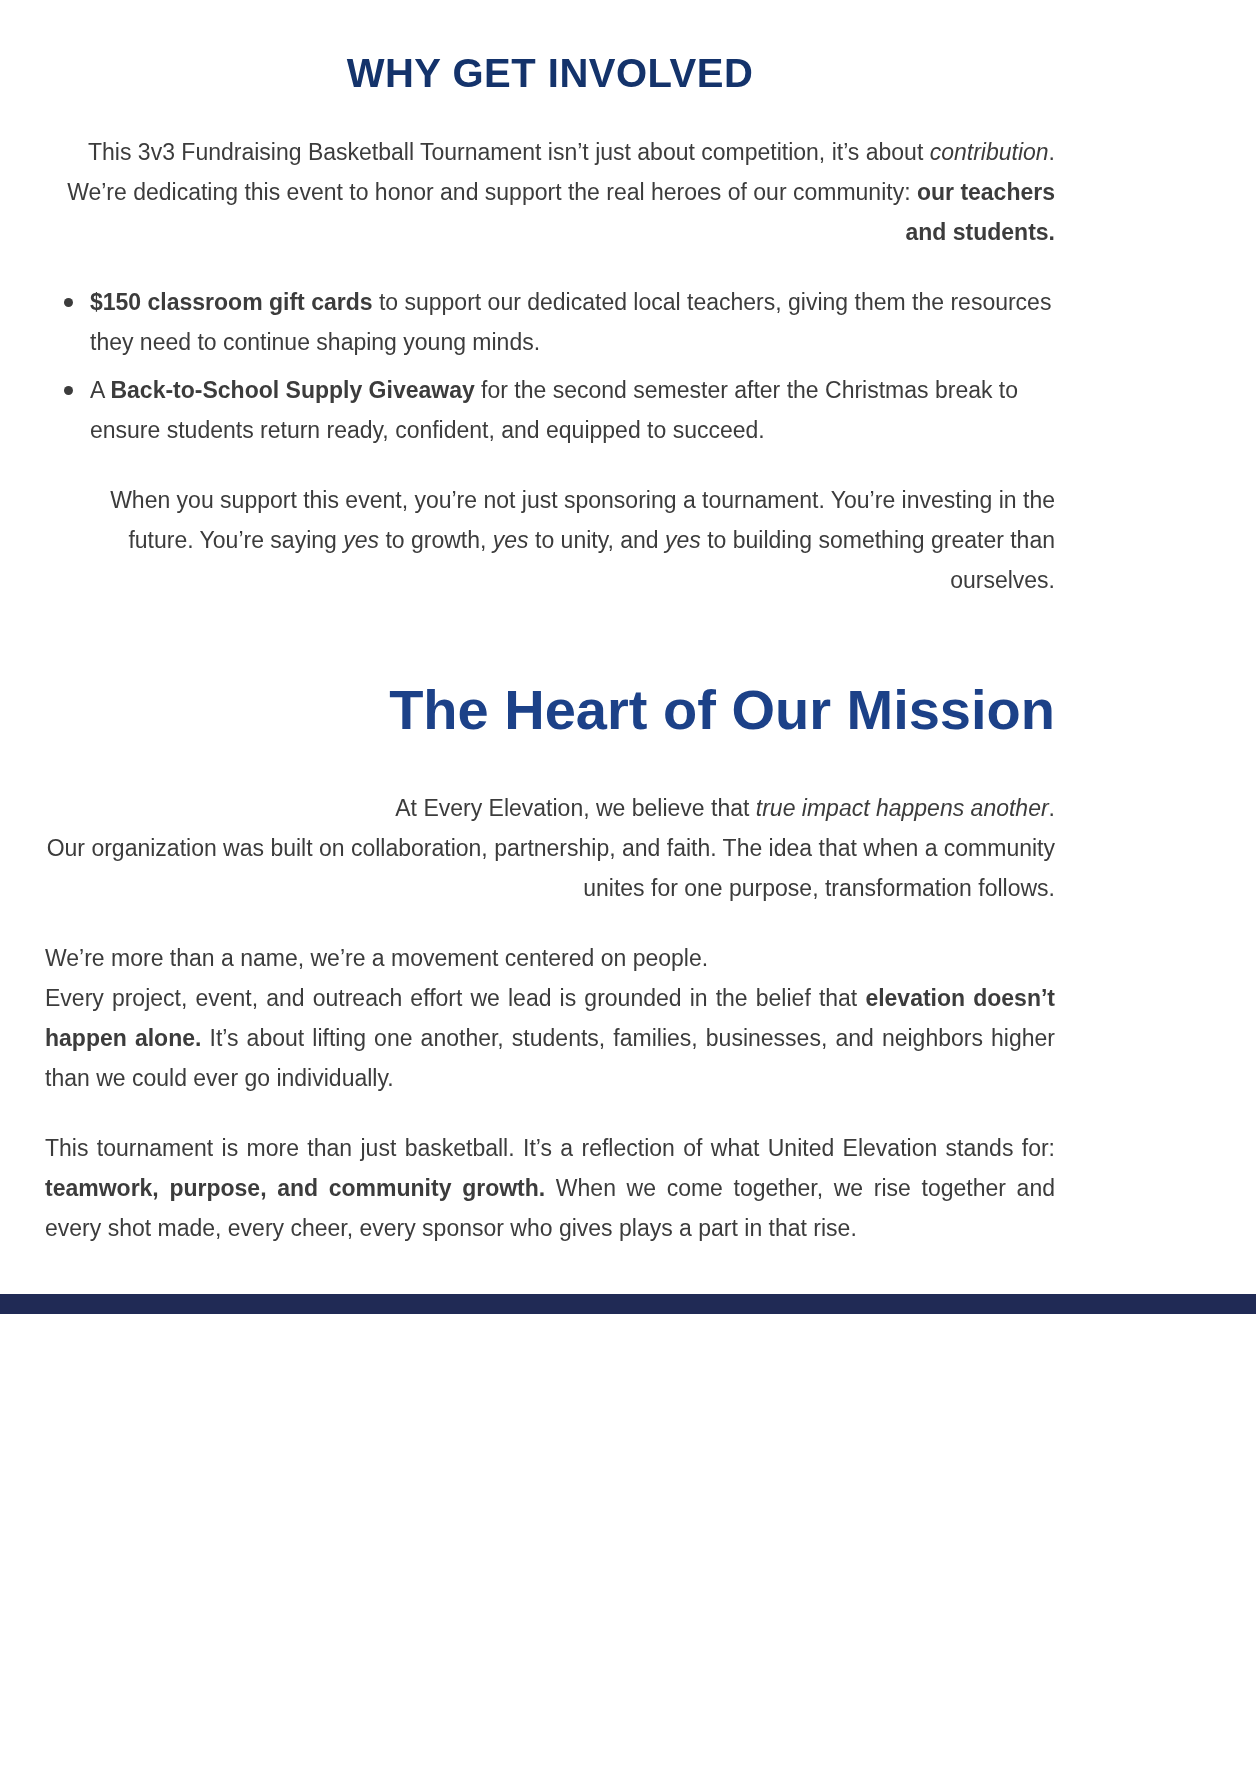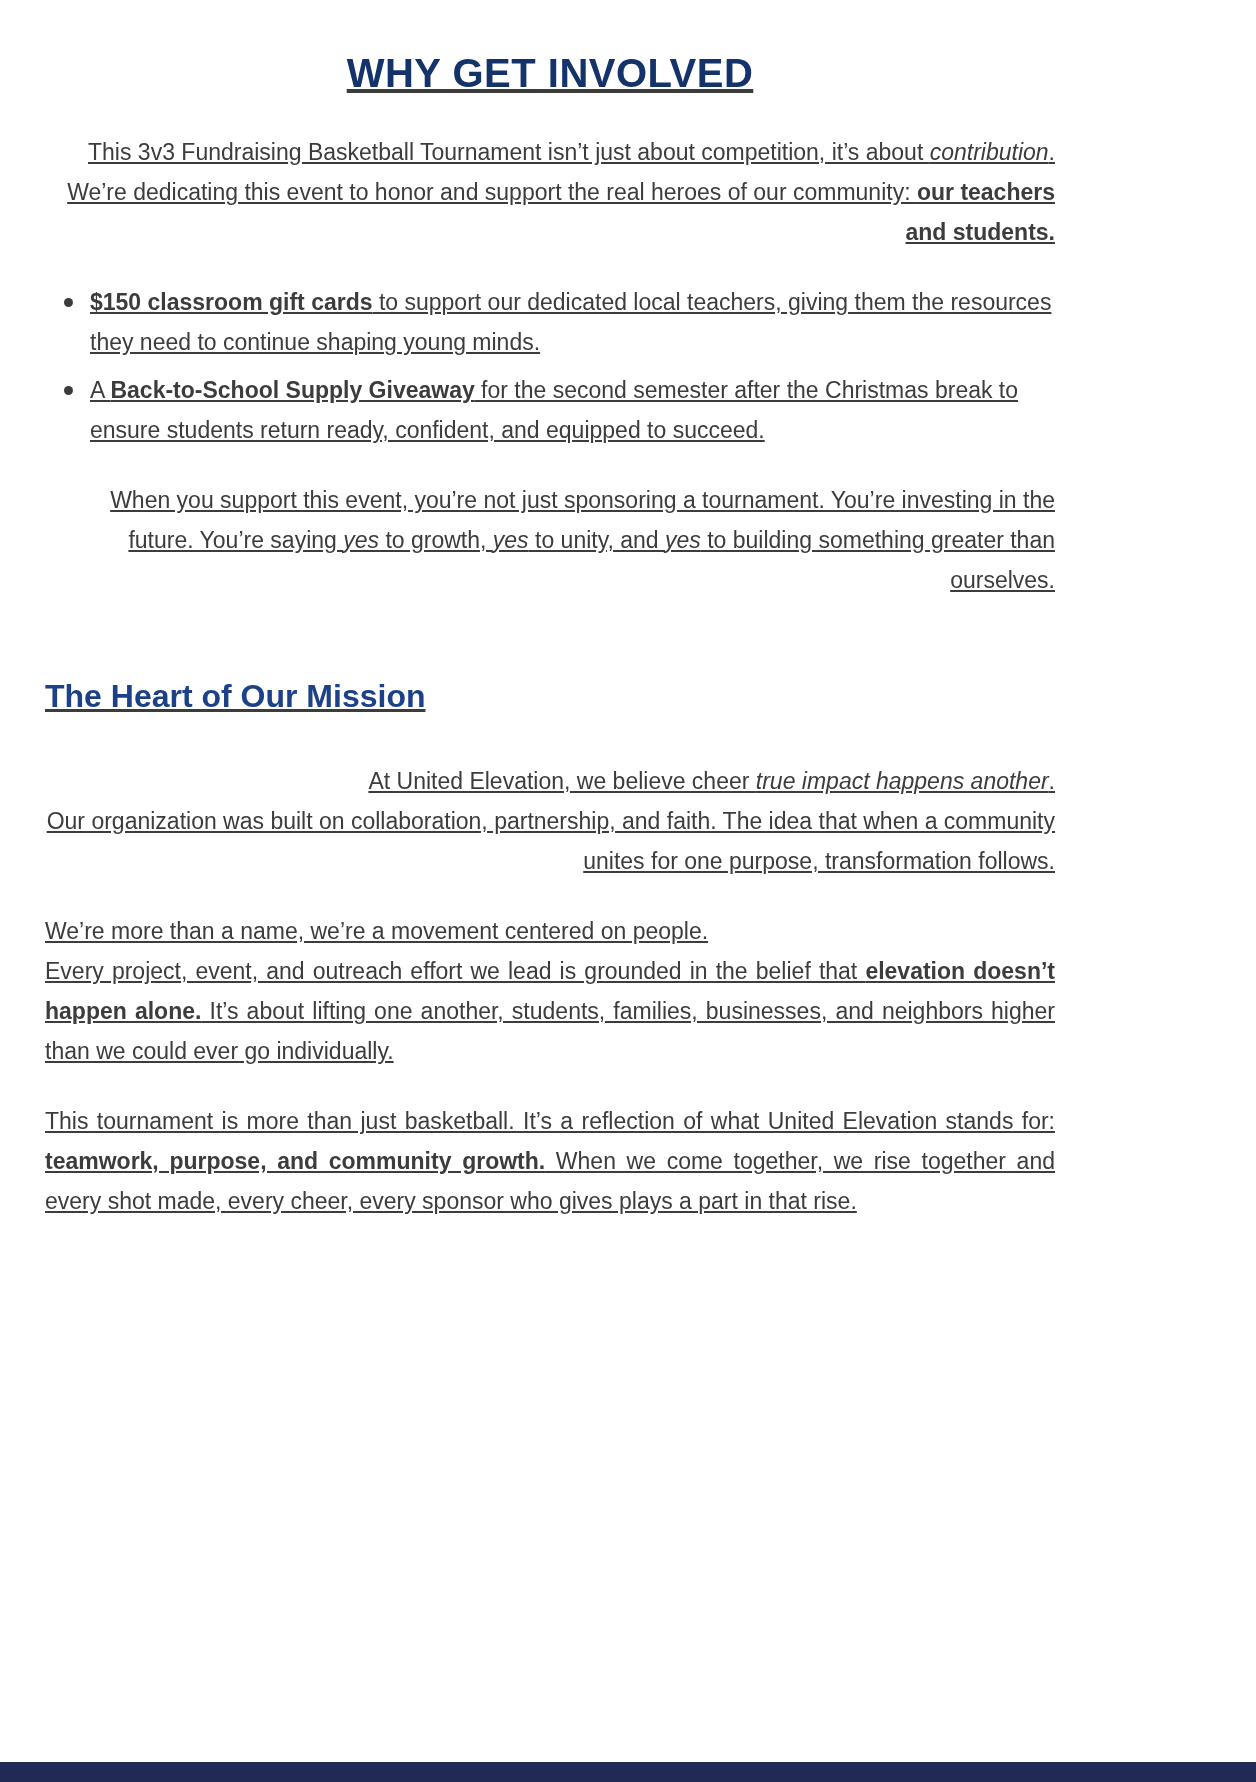--- a/index.html
+++ b/index.html
@@ -3,47 +3,46 @@
 <meta charset="utf-8">
 <style>
   html, body {
     margin: 0;
     padding: 0;
     background: #ffffff;
   }
   .canvas {
     position: relative;
     width: 1256px;
-    height: 1782px;
+    height: 1314px;
     background: #ffffff;
     overflow: hidden;
     font-family: "Liberation Sans", sans-serif;
     color: var(--body-color, #3c3c3c);
-    text-decoration: underline;
   }
   .content {
     width: 1010px;
     margin-left: 45px;
     padding-top: 50px;
     font-size: 23px;
     line-height: 40px;
   }
   .heading-1 {
     margin: 0 0 36px 0;
     text-align: center;
     font-size: 40px;
     line-height: 1.15;
     font-weight: 700;
     letter-spacing: 0.5px;
     color: var(--heading1-color, #14336b);
   }
   .heading-2 {
     margin: 78px 0 46px 0;
-    text-align: left;
-    font-size: 32px;
+    text-align: right;
+    font-size: 56px;
     line-height: 1.15;
     font-weight: 700;
     color: var(--heading2-color, #1c4188);
   }
   p.body-para {
     margin: 0 0 30px 0;
     text-align: right;
   }
   p.justify {
     text-align: justify;
@@ -92,21 +91,21 @@
     <ul class="bullet-list">
       <li><span class="dot"></span><span class="b">$150 classroom gift cards</span><span> to support our dedicated local teachers, giving them the resources they need to continue shaping young minds.</span></li>
       <li><span class="dot"></span><span>A </span><span class="b">Back-to-School Supply Giveaway</span><span> for the second semester after the Christmas break to ensure students return ready, confident, and equipped to succeed.</span></li>
     </ul>
 
 
     <p class="body-para"><span>When you support this event, you’re not just sponsoring a tournament. You’re investing in the future. You’re saying </span><span class="i">yes</span><span> to growth, </span><span class="i">yes</span><span> to unity, and </span><span class="i">yes</span><span> to building something greater than ourselves.</span></p>
 
     <h2 class="heading-2">The Heart of Our Mission</h2>
 
-    <p class="body-para"><span>At United Elevation, we believe cheer </span><span class="i">true impact happens another</span><span>.</span><br><span>Our organization was built on collaboration, partnership, and faith. The idea that when a community unites for one purpose, transformation follows.</span></p>
+    <p class="body-para"><span>At Every Elevation, we believe that </span><span class="i">true impact happens another</span><span>.</span><br><span>Our organization was built on collaboration, partnership, and faith. The idea that when a community unites for one purpose, transformation follows.</span></p>
 
     <p class="body-para justify"><span>We’re more than a name, we’re a movement centered on people.</span><br><span>Every project, event, and outreach effort we lead is grounded in the belief that </span><span class="b">elevation doesn’t happen alone.</span><span> It’s about lifting one another, students, families, businesses, and neighbors higher than we could ever go individually.</span></p>
 
     <p class="body-para justify"><span>This tournament is more than just basketball. It’s a reflection of what United Elevation stands for: </span><span class="b">teamwork, purpose, and community growth.</span><span> When we come together, we rise together and every shot made, every cheer, every sponsor who gives plays a part in that rise.</span></p>
 
   </div>
 
   <div class="footer-bar"></div>
 </div>
 

